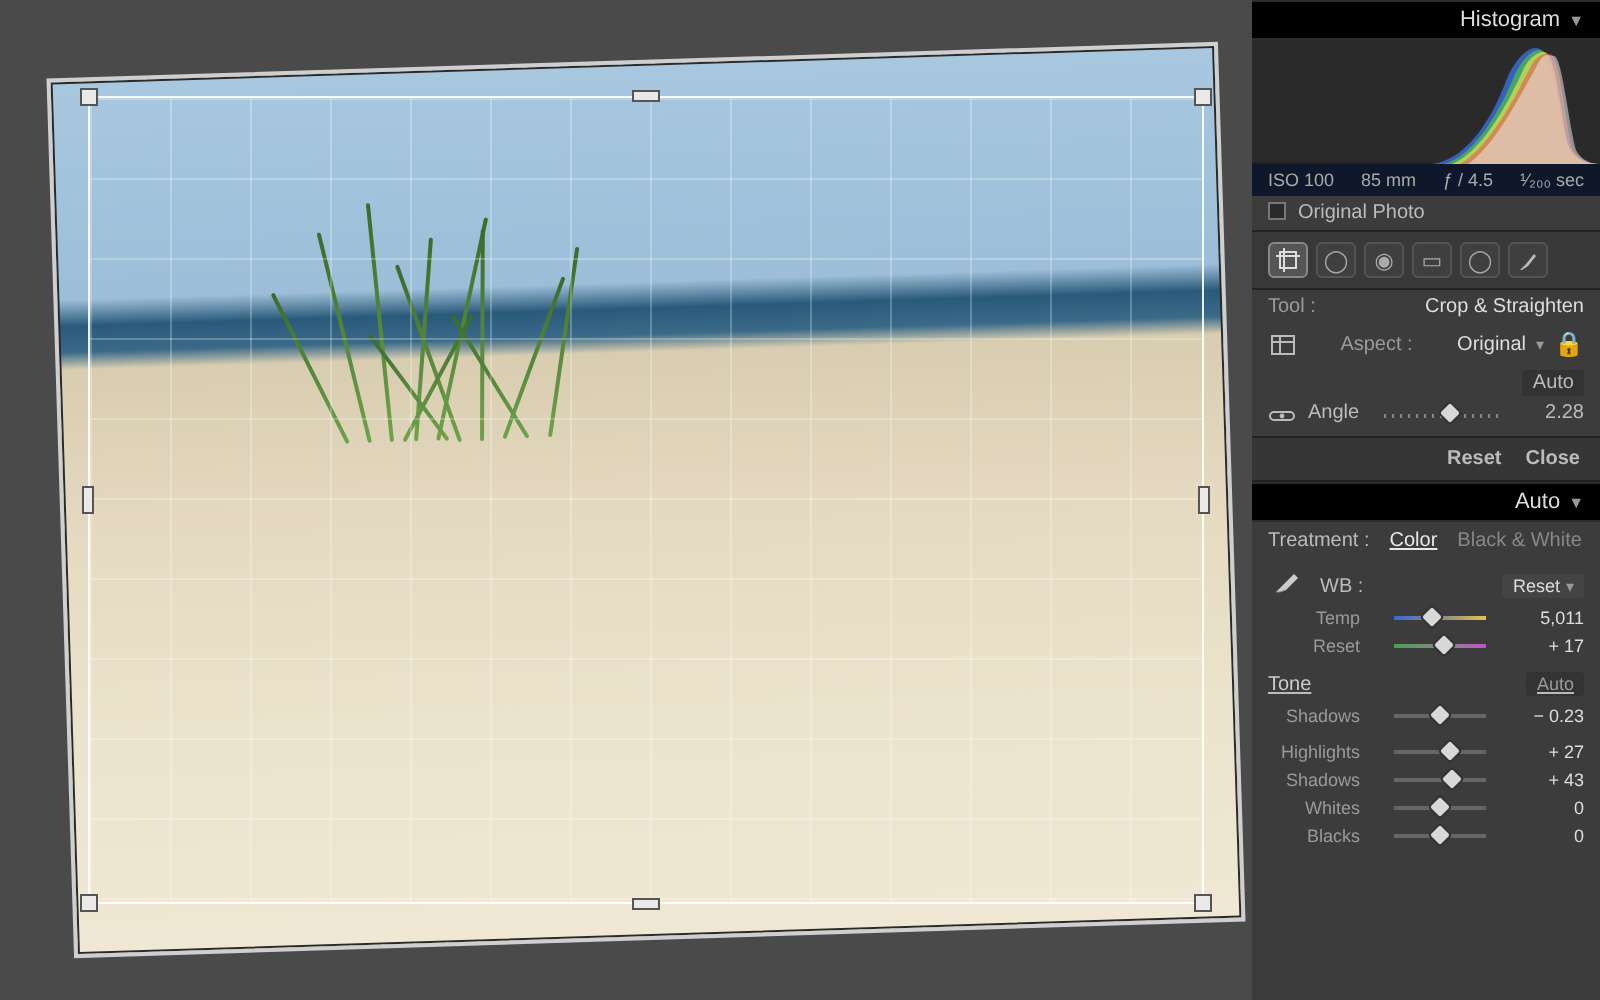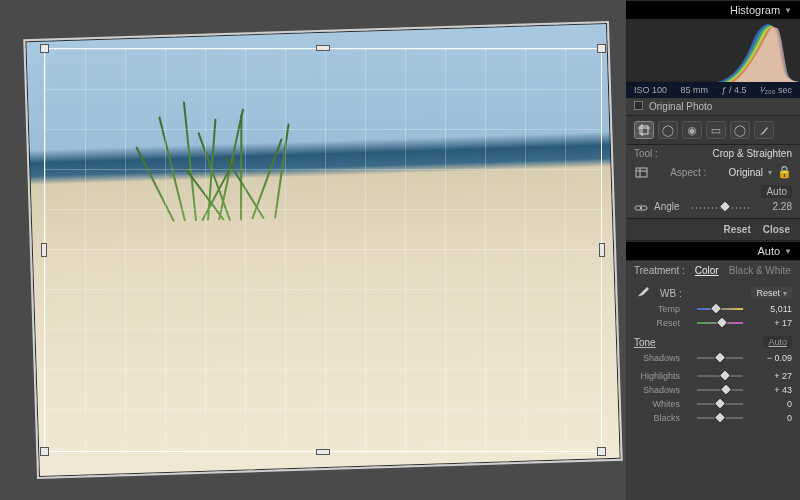--- a/index.html
+++ b/index.html
@@ -248,21 +248,21 @@
   <div class="subhdr">
     <span class="t">Tone</span>
     <span class="auto">Auto</span>
   </div>
   <div class="slider-row">
     <span class="lbl">Shadows</span>
     <div class="slider">
         <div class="track"></div>
         <div class="thumb" style="left:49%"></div>
       </div>
-    <span class="val">− 0.09</span>
+    <span class="val">− 0.23</span>
   </div>
 
   <div style="height:4px"></div>
   <div class="slider-row">
     <span class="lbl">Highlights</span>
     <div class="slider">
         <div class="track"></div>
         <div class="thumb" style="left:60%"></div>
       </div>
     <span class="val">+ 27</span>

